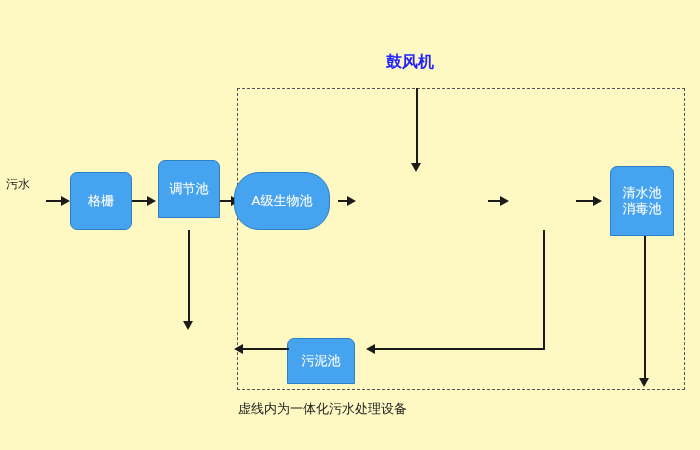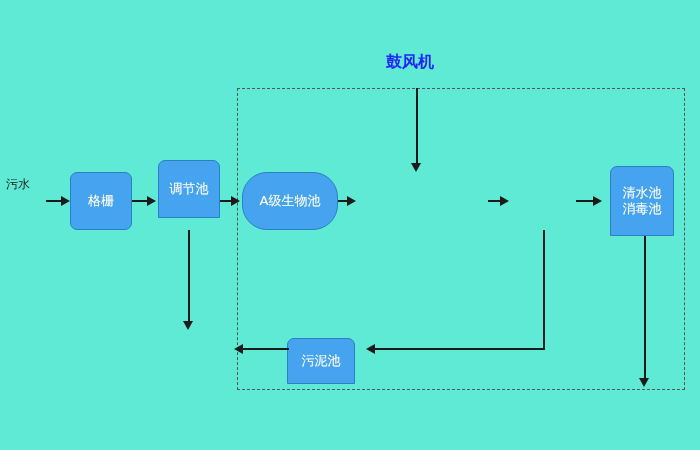--- a/index.html
+++ b/index.html
@@ -8,21 +8,21 @@
     padding: 0;
     background: #ffffff;
   }
   body {
     font-family: "Liberation Sans", "DejaVu Sans", sans-serif;
   }
   #canvas {
     position: relative;
     width: 700px;
     height: 450px;
-    background: #5eead4;
+    background: #fef9c3;
     overflow: hidden;
   }
   .node {
     position: absolute;
     box-sizing: border-box;
     background: #45A3F0;
     border: 1px solid #2D7FC4;
     border-top-left-radius: 7px;
     border-top-right-radius: 7px;
     border-bottom-left-radius: 0;
@@ -111,21 +111,21 @@
   <div class="arrow-r" style="left:147px; top:196px;"></div>
 
   <div class="node" style="left:158px; top:160px; width:62px; height:58px;">调节池</div>
 
   <div class="hline" style="left:220px; top:200px; width:14px;"></div>
   <div class="arrow-r" style="left:231px; top:196px;"></div>
 
   <div class="vline" style="left:188px; top:230px; height:92px;"></div>
   <div class="arrow-d" style="left:183px; top:321px;"></div>
 
-  <div class="node" style="left:242px; top:172px; width:96px; height:58px;border-radius:25px;">A级生物池</div>
+  <div class="node" style="left:234px; top:172px; width:96px; height:58px;border-radius:25px;">A级生物池</div>
 
   <div class="hline" style="left:338px; top:200px; width:11px;"></div>
   <div class="arrow-r" style="left:347px; top:196px;"></div>
 
 
   <div class="hline" style="left:488px; top:200px; width:14px;"></div>
   <div class="arrow-r" style="left:500px; top:196px;"></div>
 
 
   <div class="hline" style="left:576px; top:200px; width:18px;"></div>
@@ -140,15 +140,16 @@
   <div class="vline" style="left:543px; top:230px; height:119px;"></div>
   <div class="hline" style="left:375px; top:348px; width:170px;"></div>
   <div class="arrow-l" style="left:366px; top:344px;"></div>
 
   <div class="node" style="left:287px; top:338px; width:68px; height:46px;">污泥池</div>
 
   <div class="hline" style="left:243px; top:348px; width:46px;"></div>
   <div class="arrow-l" style="left:234px; top:344px;"></div>
 
 
+  <div class="label label-black" style="left:238px; top:400px; font-size:13px;">虚线内为一体化污水处理设备</div>
 
 
 </div>
 
 </body></html>

